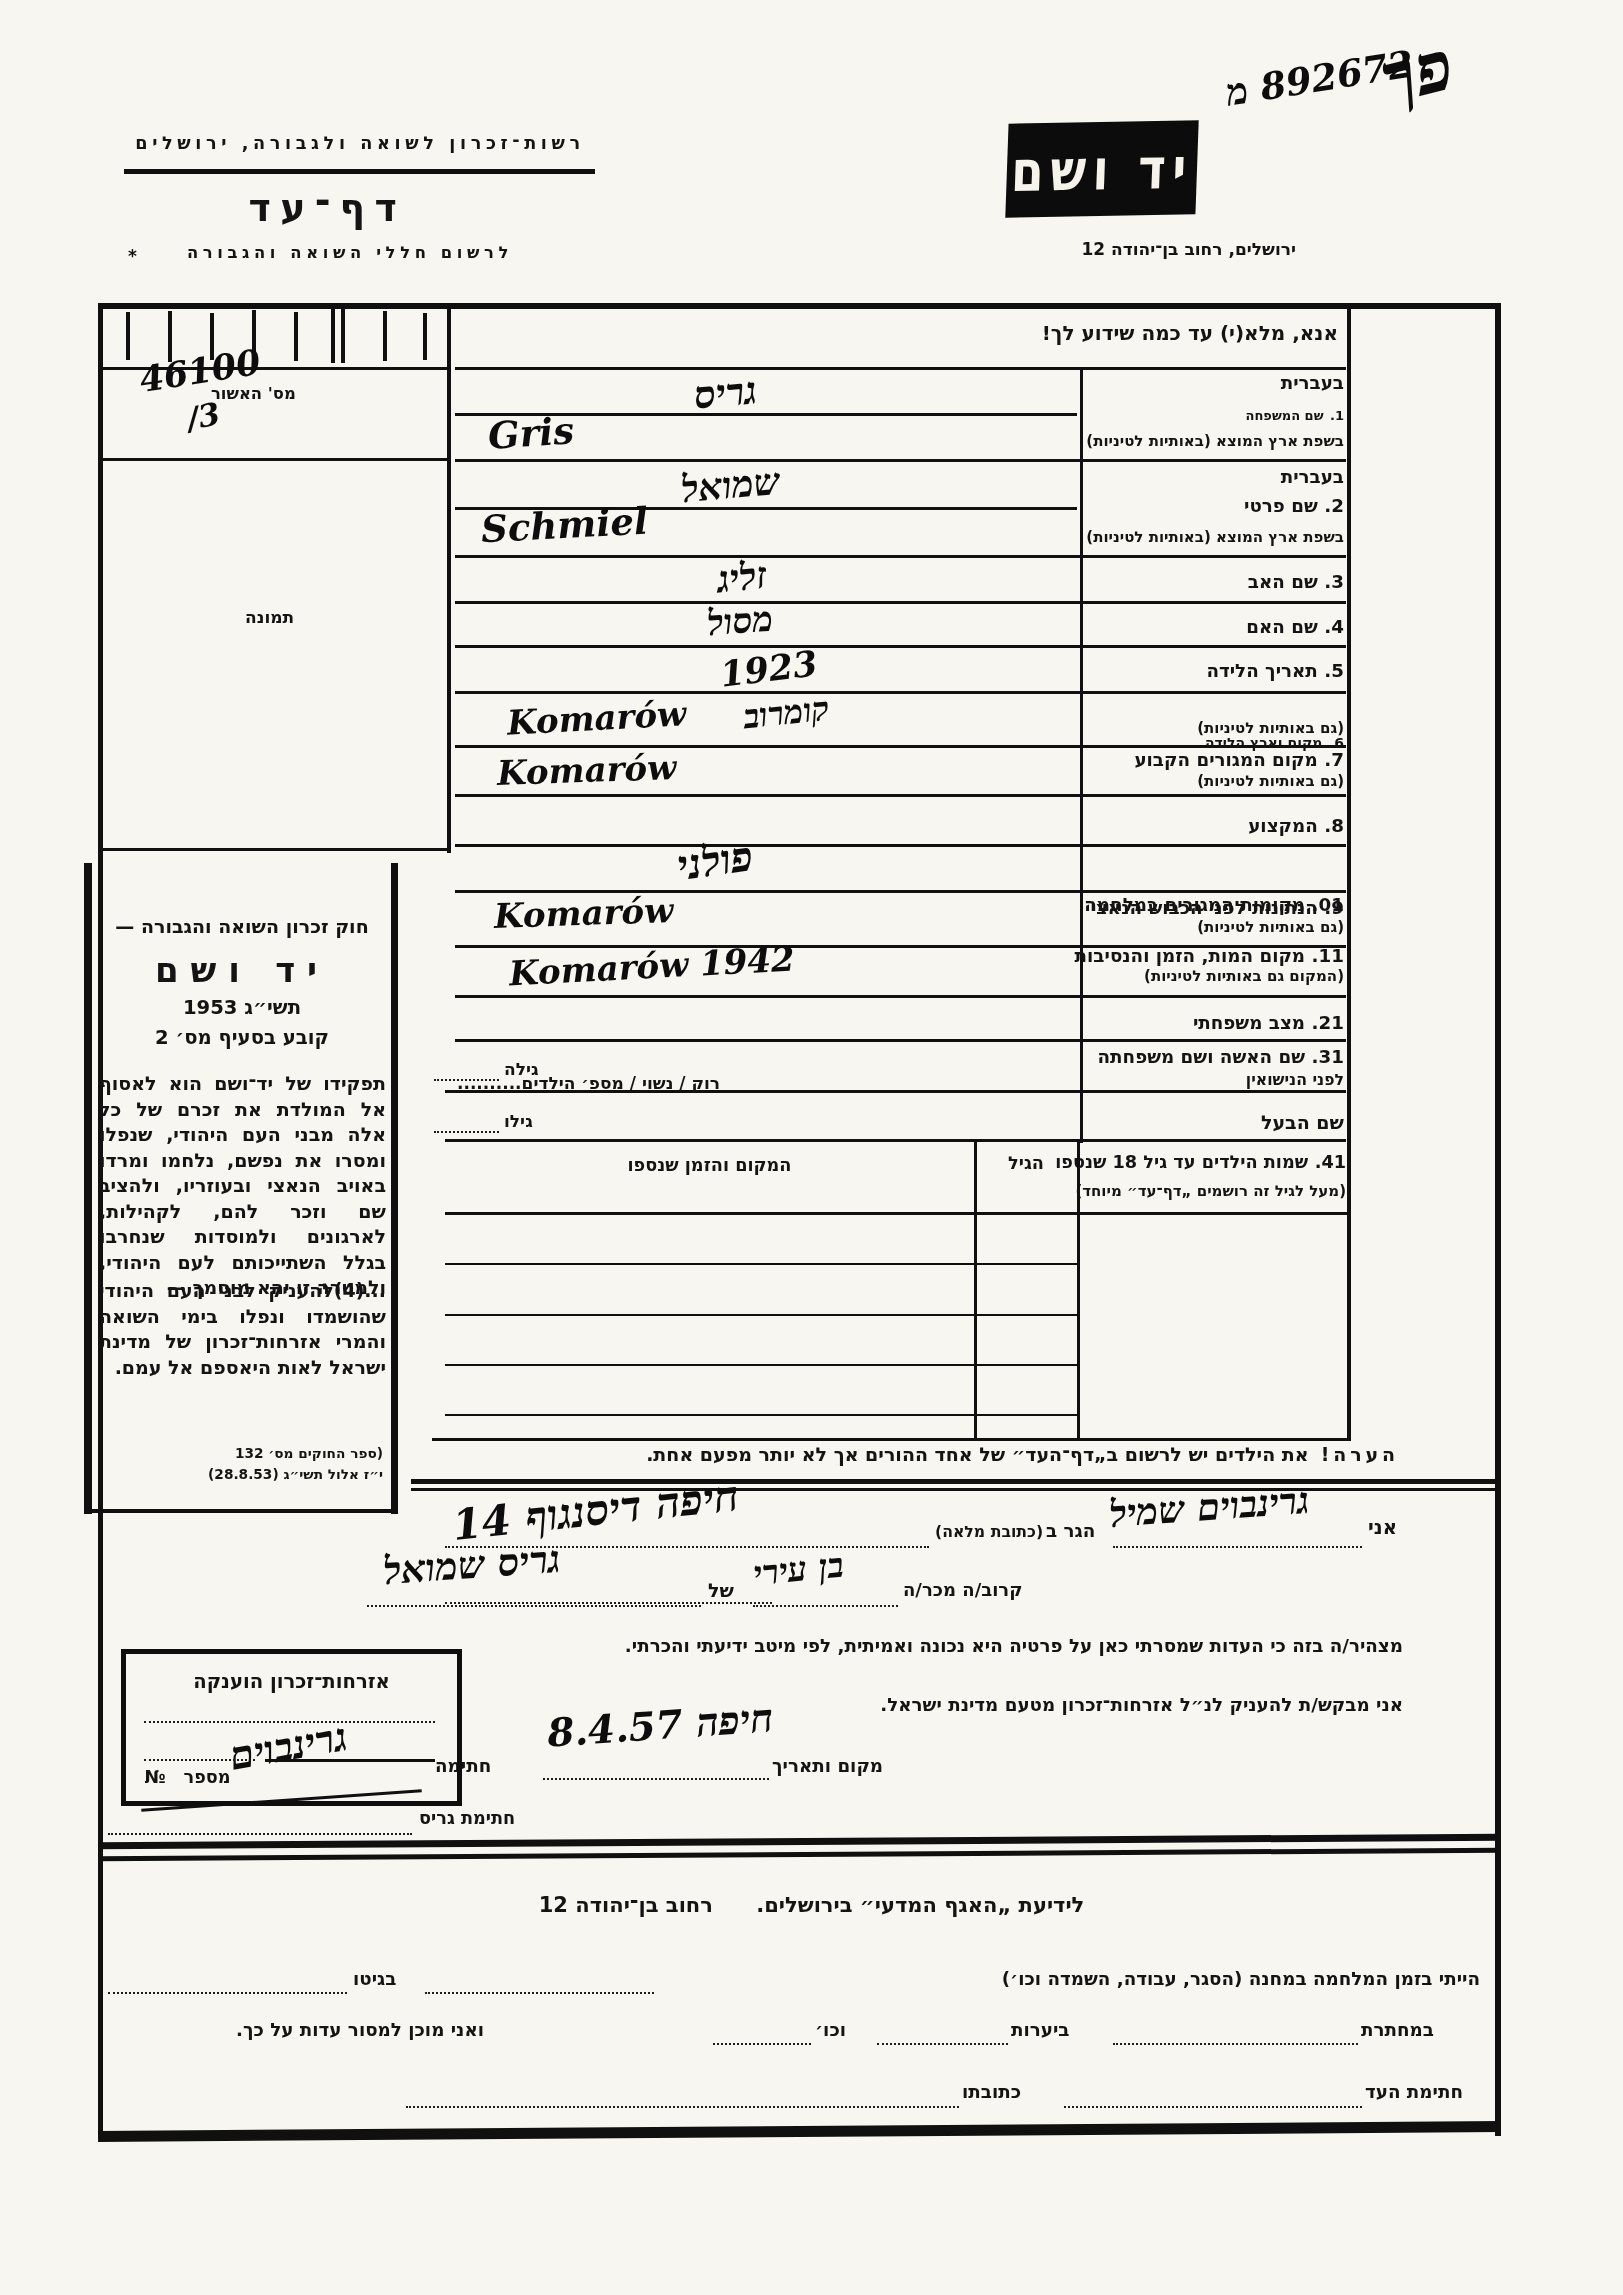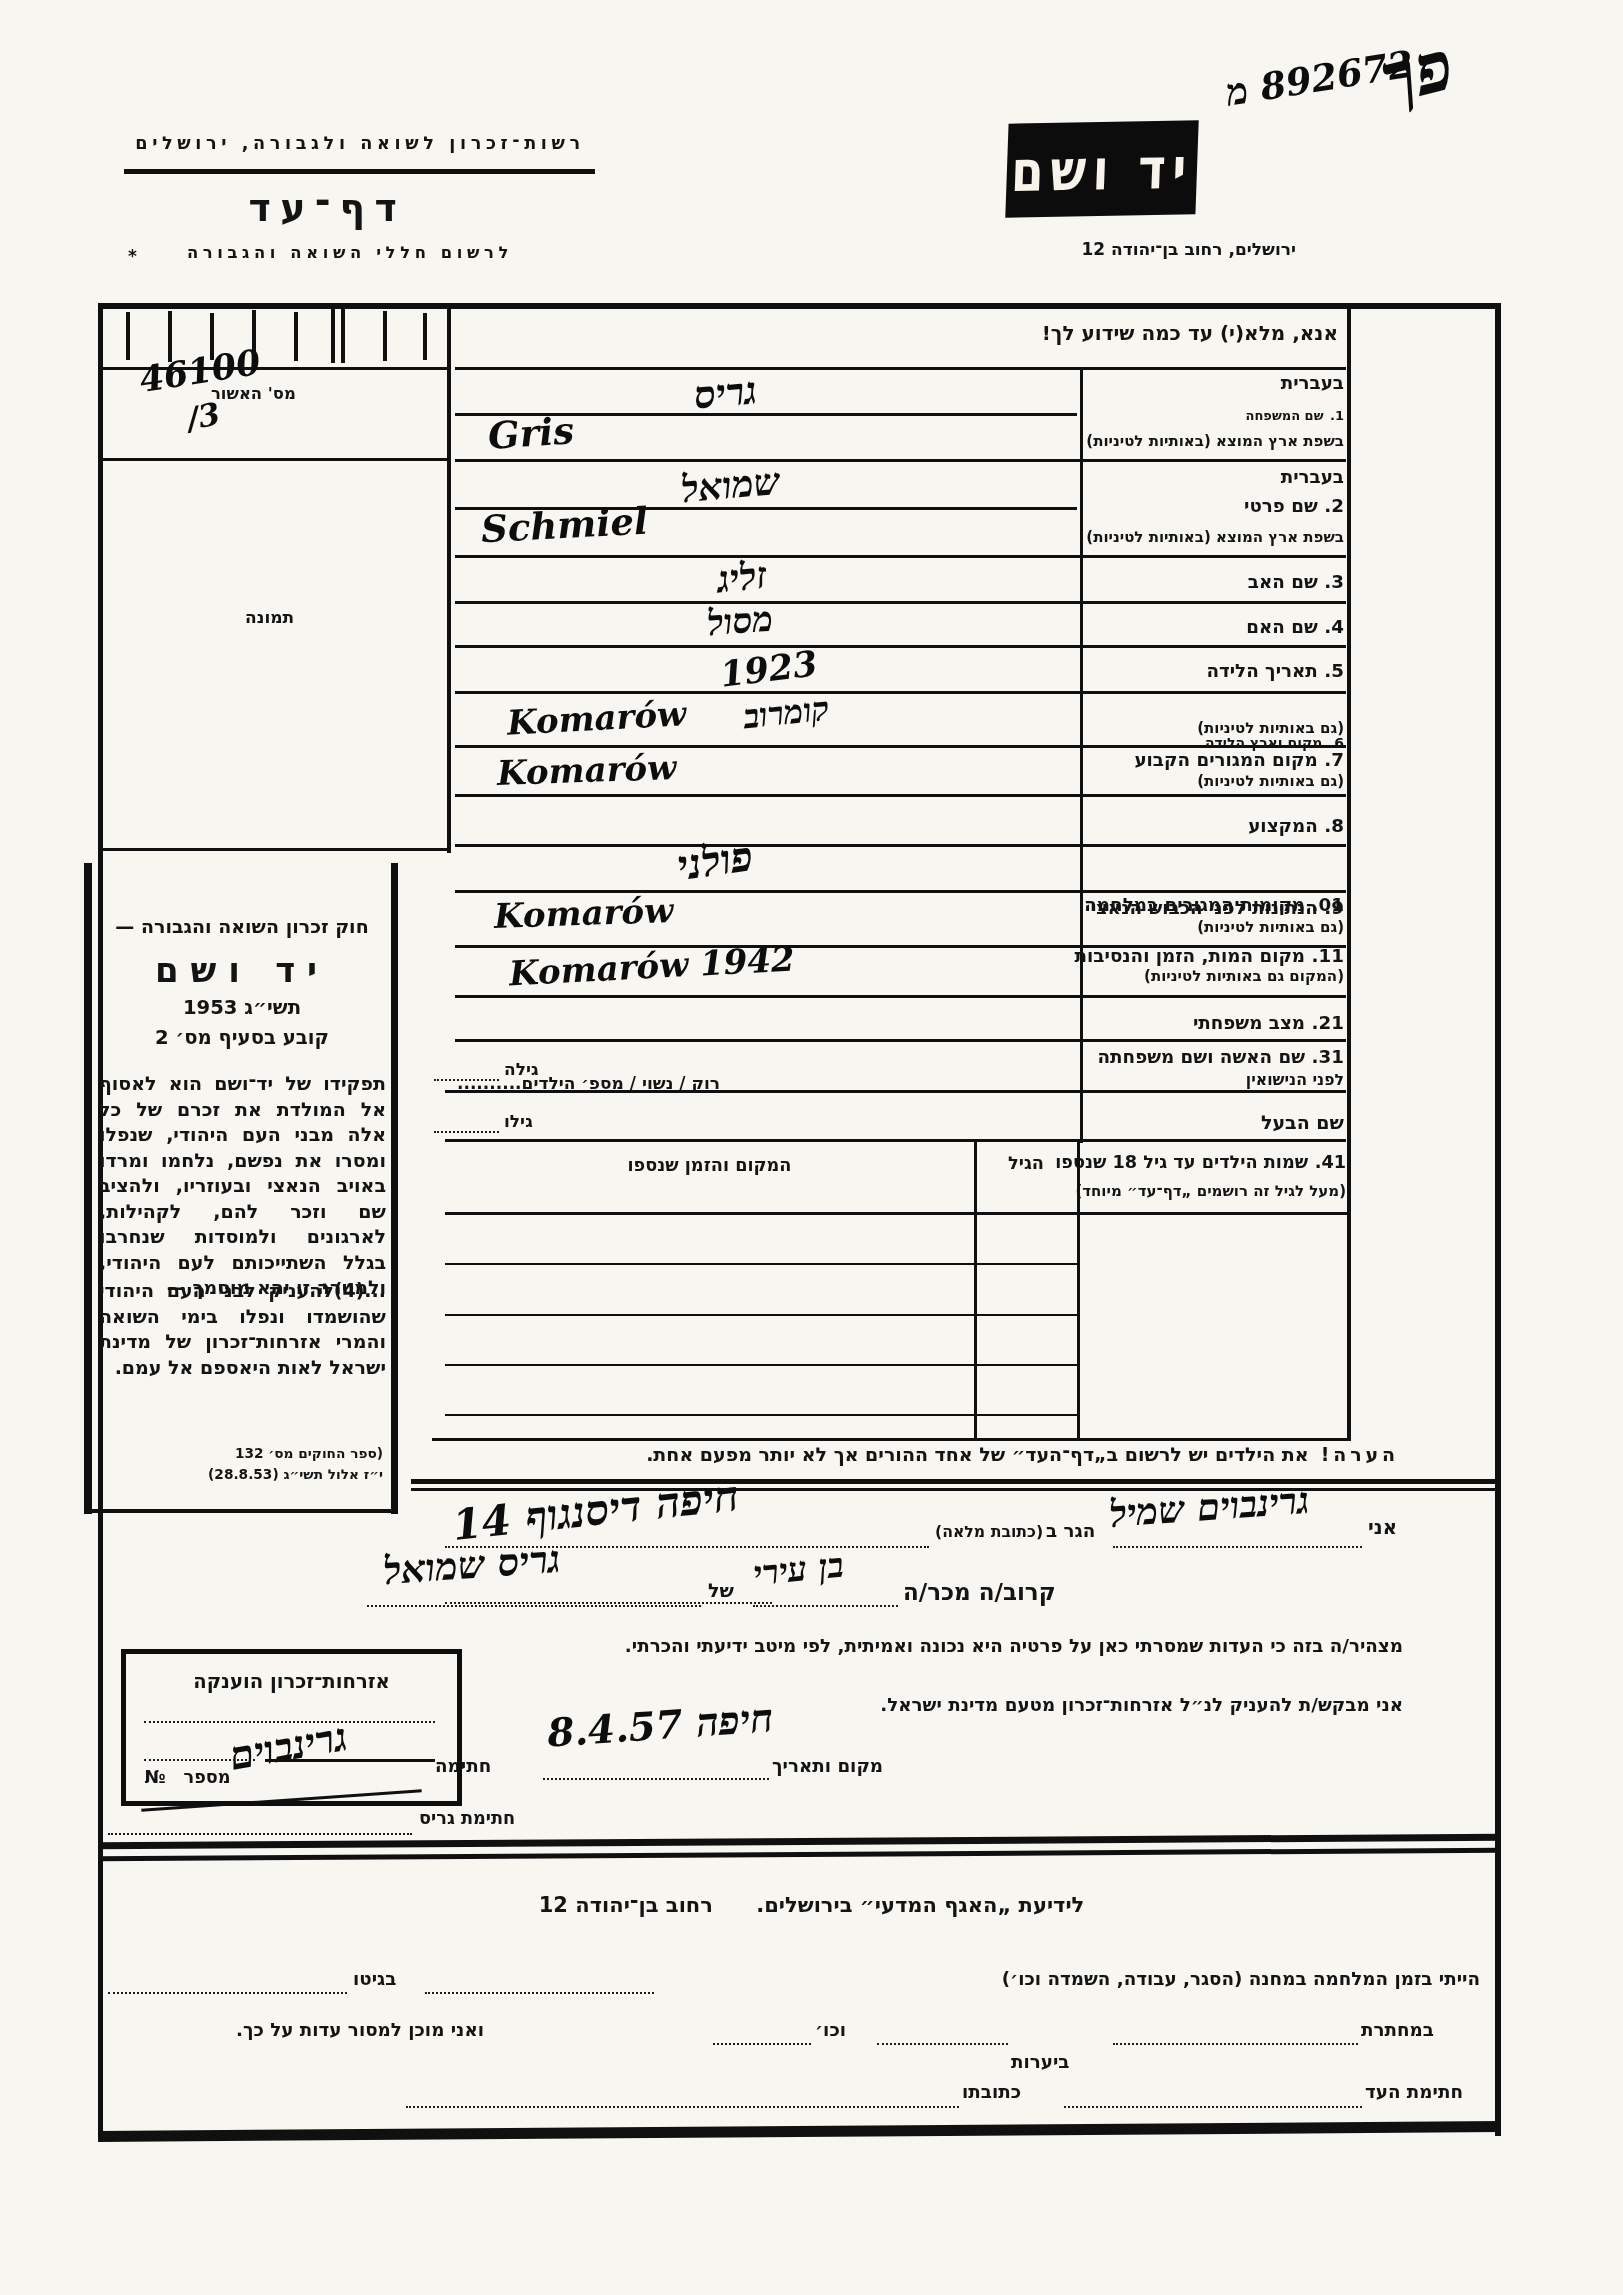--- a/index.html
+++ b/index.html
@@ -188,21 +188,21 @@
 
   <div class="lbl" style="left:1368px;top:1516px;font-size:19.6px;">אני</div>
   <div class="dotted" style="left:1113px;top:1546px;width:249px;"></div>
   <div class="hw" style="left:1109px;top:1485px;font-size:37px;transform:rotate(-4deg);">גרינבוים שמיל</div>
   <div class="lbl" style="left:1046px;top:1520px;font-size:18.3px;">הגר ב</div>
   <div class="lbl" style="left:935px;top:1522px;font-size:15.7px;">(כתובת מלאה)</div>
   <div class="dotted" style="left:445px;top:1546px;width:484px;"></div>
   <div class="dotted" style="left:445px;top:1602px;width:327px;"></div>
   <div class="hw" style="left:452px;top:1486px;font-size:42px;transform:rotate(-6deg);">חיפה דיסנגוף 14</div>
 
-  <div class="lbl" style="left:903px;top:1579px;font-size:23px;">קרוב/ה מכר/ה</div>
+  <div class="lbl" style="left:903px;top:1579px;font-size:18px;">קרוב/ה מכר/ה</div>
   <div class="dotted" style="left:753px;top:1605px;width:145px;"></div>
   <div class="hw" style="left:753px;top:1549px;font-size:34px;transform:rotate(-6deg);">בן עירי</div>
   <div class="lbl" style="left:708px;top:1579px;font-size:19px;">של</div>
   <div class="dotted" style="left:367px;top:1605px;width:334px;"></div>
   <div class="hw" style="left:383px;top:1542px;font-size:38px;transform:rotate(-4deg);">גריס שמואל</div>
 
   <div class="lbl" style="left:432px;top:1635px;width:971px;font-size:18.3px;">מצהיר/ה בזה כי העדות שמסרתי כאן על פרטיה היא נכונה ואמיתית, לפי מיטב ידיעתי והכרתי.</div>
   <div class="lbl" style="left:730px;top:1694px;width:673px;font-size:18.3px;">אני מבקש/ת להעניק לנ״ל אזרחות־זכרון מטעם מדינת ישראל.</div>
 
   <div class="lbl" style="left:772px;top:1755px;font-size:18.3px;">מקום ותאריך</div>
@@ -247,21 +247,21 @@
     <span style="margin-right:36px;">רחוב בן־יהודה 12</span>
   </div>
 
   <div class="lbl" style="left:661px;top:1968px;width:819px;font-size:18.3px;">הייתי בזמן המלחמה במחנה (הסגר, עבודה, השמדה וכו׳)</div>
   <div class="dotted" style="left:425px;top:1992px;width:229px;"></div>
   <div class="lbl" style="left:353px;top:1968px;font-size:18.3px;">בגיטו</div>
   <div class="dotted" style="left:108px;top:1992px;width:239px;"></div>
 
   <div class="lbl" style="left:1361px;top:2019px;font-size:18.3px;">במחתרת</div>
   <div class="dotted" style="left:1113px;top:2043px;width:245px;"></div>
-  <div class="lbl" style="left:1011px;top:2019px;font-size:18.3px;margin-top:32px;">ביערות</div>
+  <div class="lbl" style="left:1011px;top:2019px;font-size:18.3px;">ביערות</div>
   <div class="dotted" style="left:877px;top:2043px;width:131px;"></div>
   <div class="lbl" style="left:815px;top:2019px;font-size:18.3px;">וכו׳</div>
   <div class="dotted" style="left:713px;top:2043px;width:98px;"></div>
   <div class="lbl" style="left:236px;top:2019px;font-size:18.3px;">ואני מוכן למסור עדות על כך.</div>
 
   <div class="lbl" style="left:1365px;top:2081px;font-size:18.3px;">חתימת העד</div>
   <div class="dotted" style="left:1064px;top:2106px;width:298px;"></div>
   <div class="lbl" style="left:962px;top:2081px;font-size:18.3px;">כתובתו</div>
   <div class="dotted" style="left:406px;top:2106px;width:553px;"></div>
 

